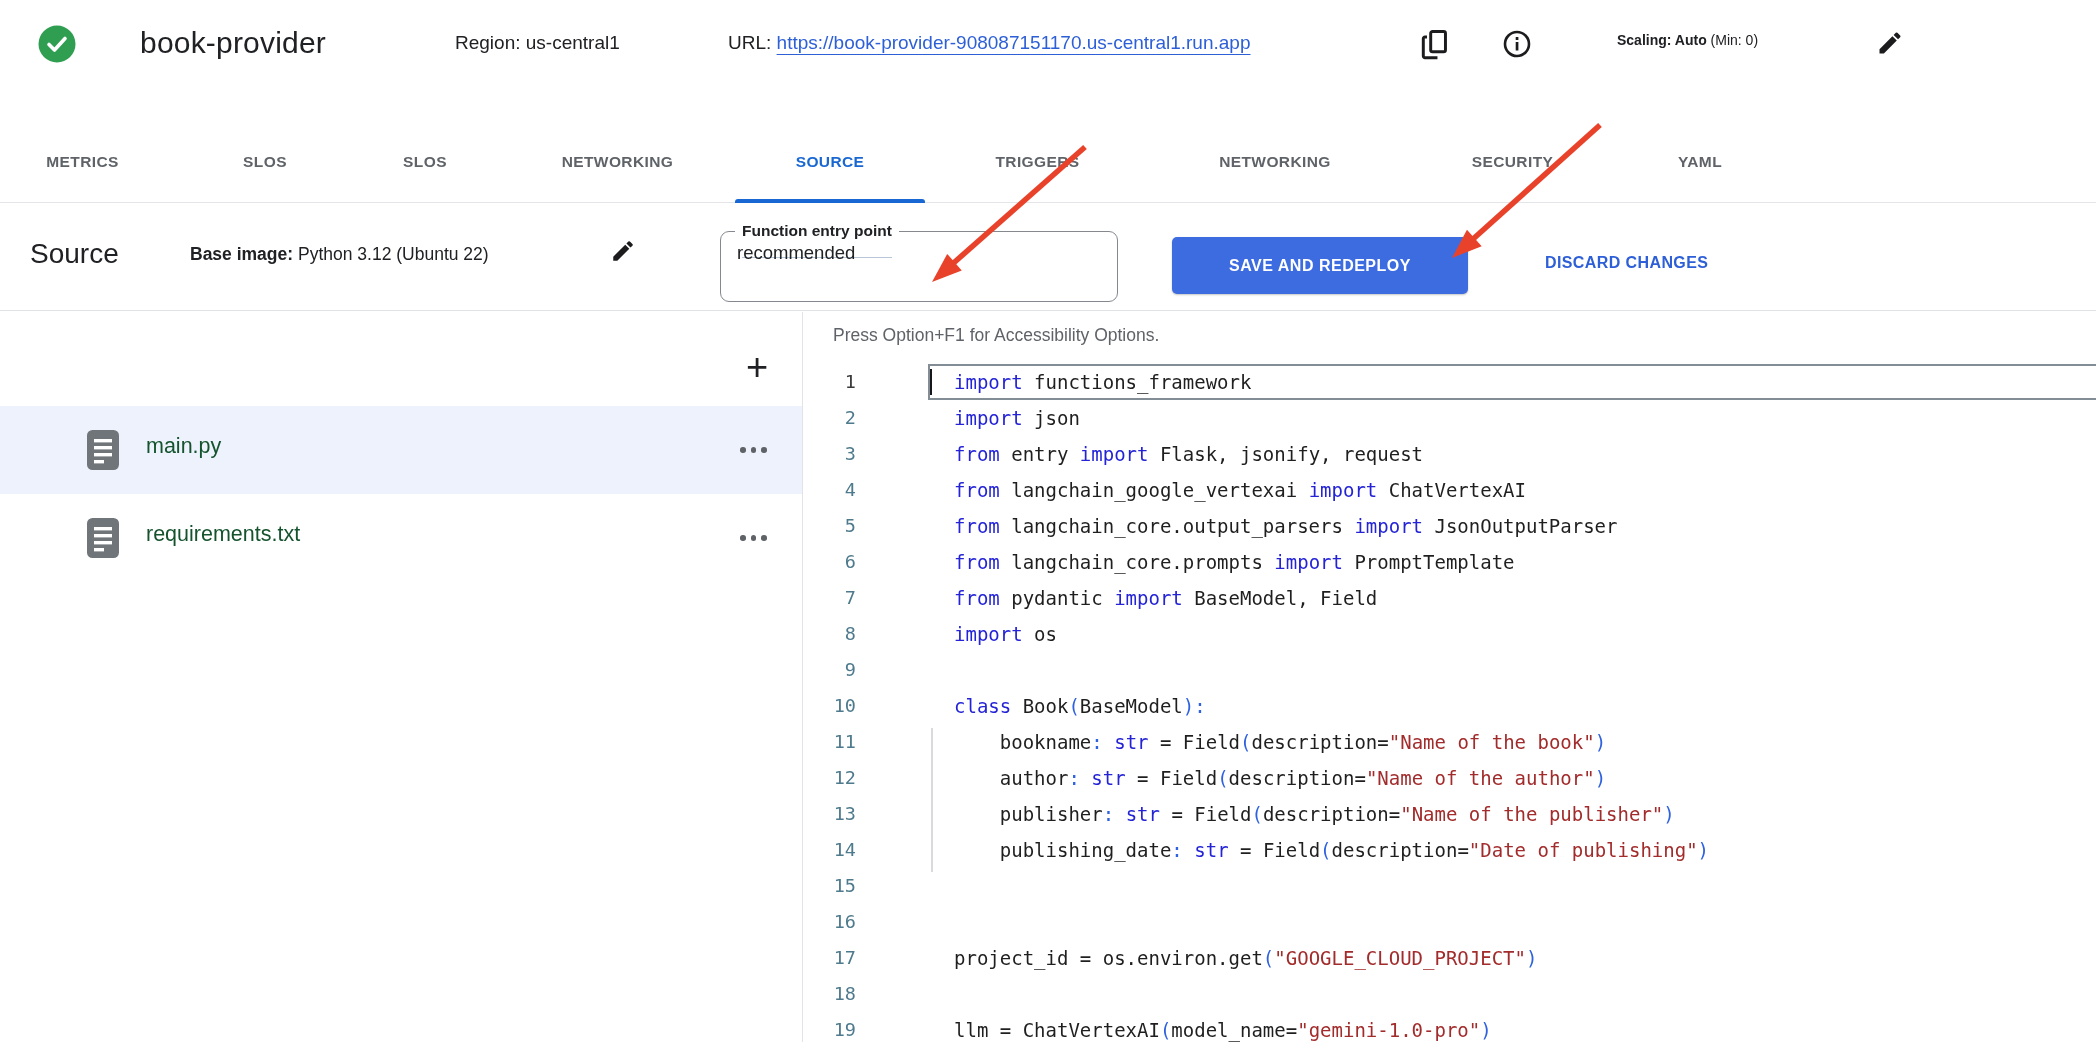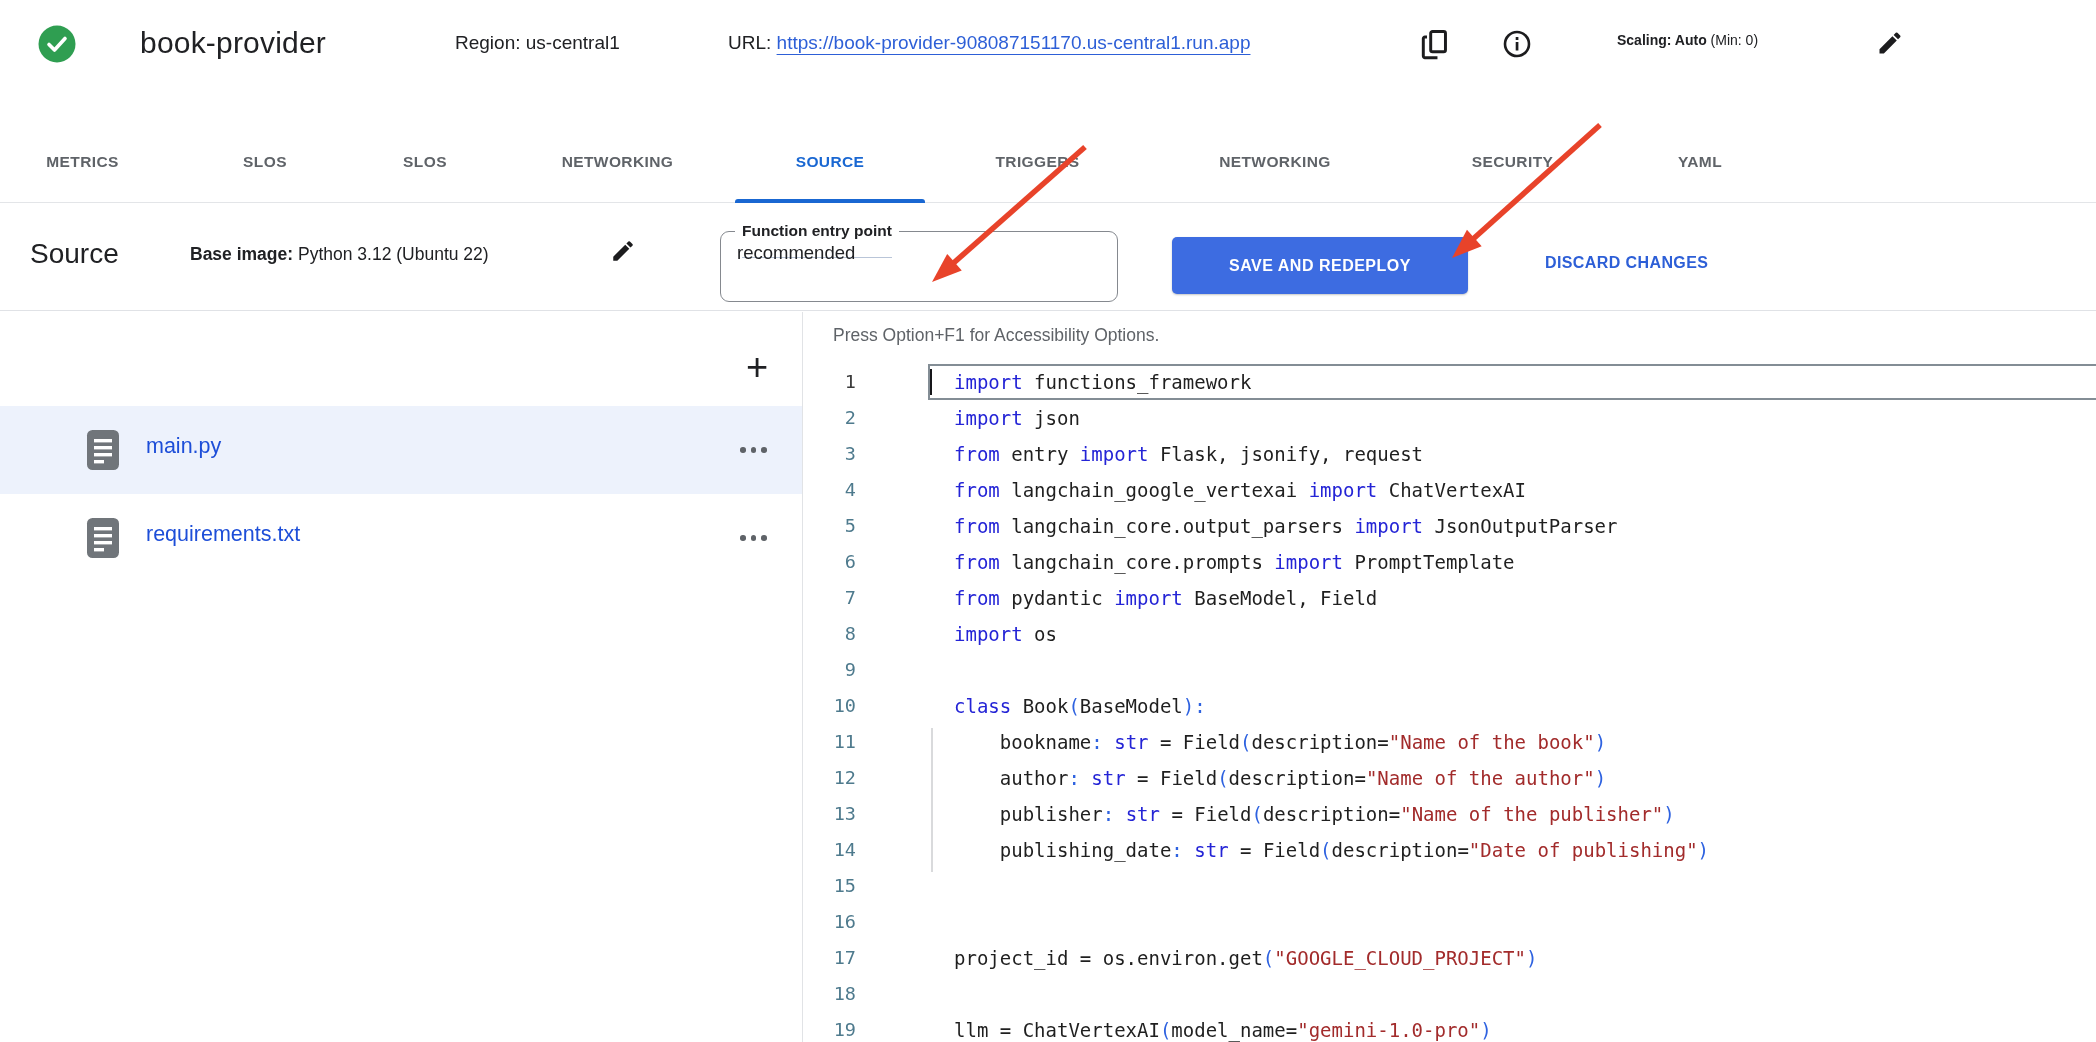--- a/index.html
+++ b/index.html
@@ -45,21 +45,21 @@
               box-shadow:0 1px 2px rgba(60,64,67,.3); }
   .discard-btn { position:absolute; left:1545px; top:50px; background:none; border:none; color:var(--link-blue);
                  font-family:"Liberation Sans",sans-serif; font-size:16px; font-weight:bold; letter-spacing:.4px; cursor:pointer; }
   
   .filepanel { position:absolute; left:0; top:312px; width:803px; bottom:0; background:#fff; border-right:1px solid #e1e3e6; }
   .add-file-btn { position:absolute; right:28px; top:38px; width:34px; height:34px; cursor:pointer;
                   font-size:38px; font-weight:300; line-height:30px; text-align:center; color:#202124; background:none; border:none; }
   .file-row { position:absolute; left:0; width:100%; height:88px; cursor:pointer; }
   .file-row.selected { background:#edf2fc; }
   .file-icon { position:absolute; left:86px; top:23px; }
-  .file-label { position:absolute; left:146px; top:28px; font-size:21.5px; color:#1d4ed8;text-align:center; }
+  .file-label { position:absolute; left:146px; top:28px; font-size:21.5px; color:#14532d;text-align:center; }
   .dots-btn { position:absolute; right:28px; top:38px; width:34px; height:12px; display:flex; gap:5px; align-items:center; cursor:pointer; }
   .dots-btn i { width:5.5px; height:5.5px; border-radius:50%; background:#5f6368; }
   
   .editor { position:absolute; left:804px; top:312px; right:0; bottom:0; background:#fff; overflow:hidden; }
   .acc-hint { position:absolute; left:29px; top:13px; font-size:17.5px; color:#5f6368; }
   .codelines { position:absolute; left:0; top:52px; right:0; }
   .code-line { position:relative; height:36px; font-family:"DejaVu Sans Mono", monospace; font-size:19px; line-height:36px; white-space:pre; }
   .ln { position:absolute; left:0; width:52px; text-align:right; color:var(--line-number); font-size:18.5px; }
   .code-line.focused .ln { color:var(--active-line-number); }
   .code-text { position:absolute; left:126px;margin-left:24px; }

